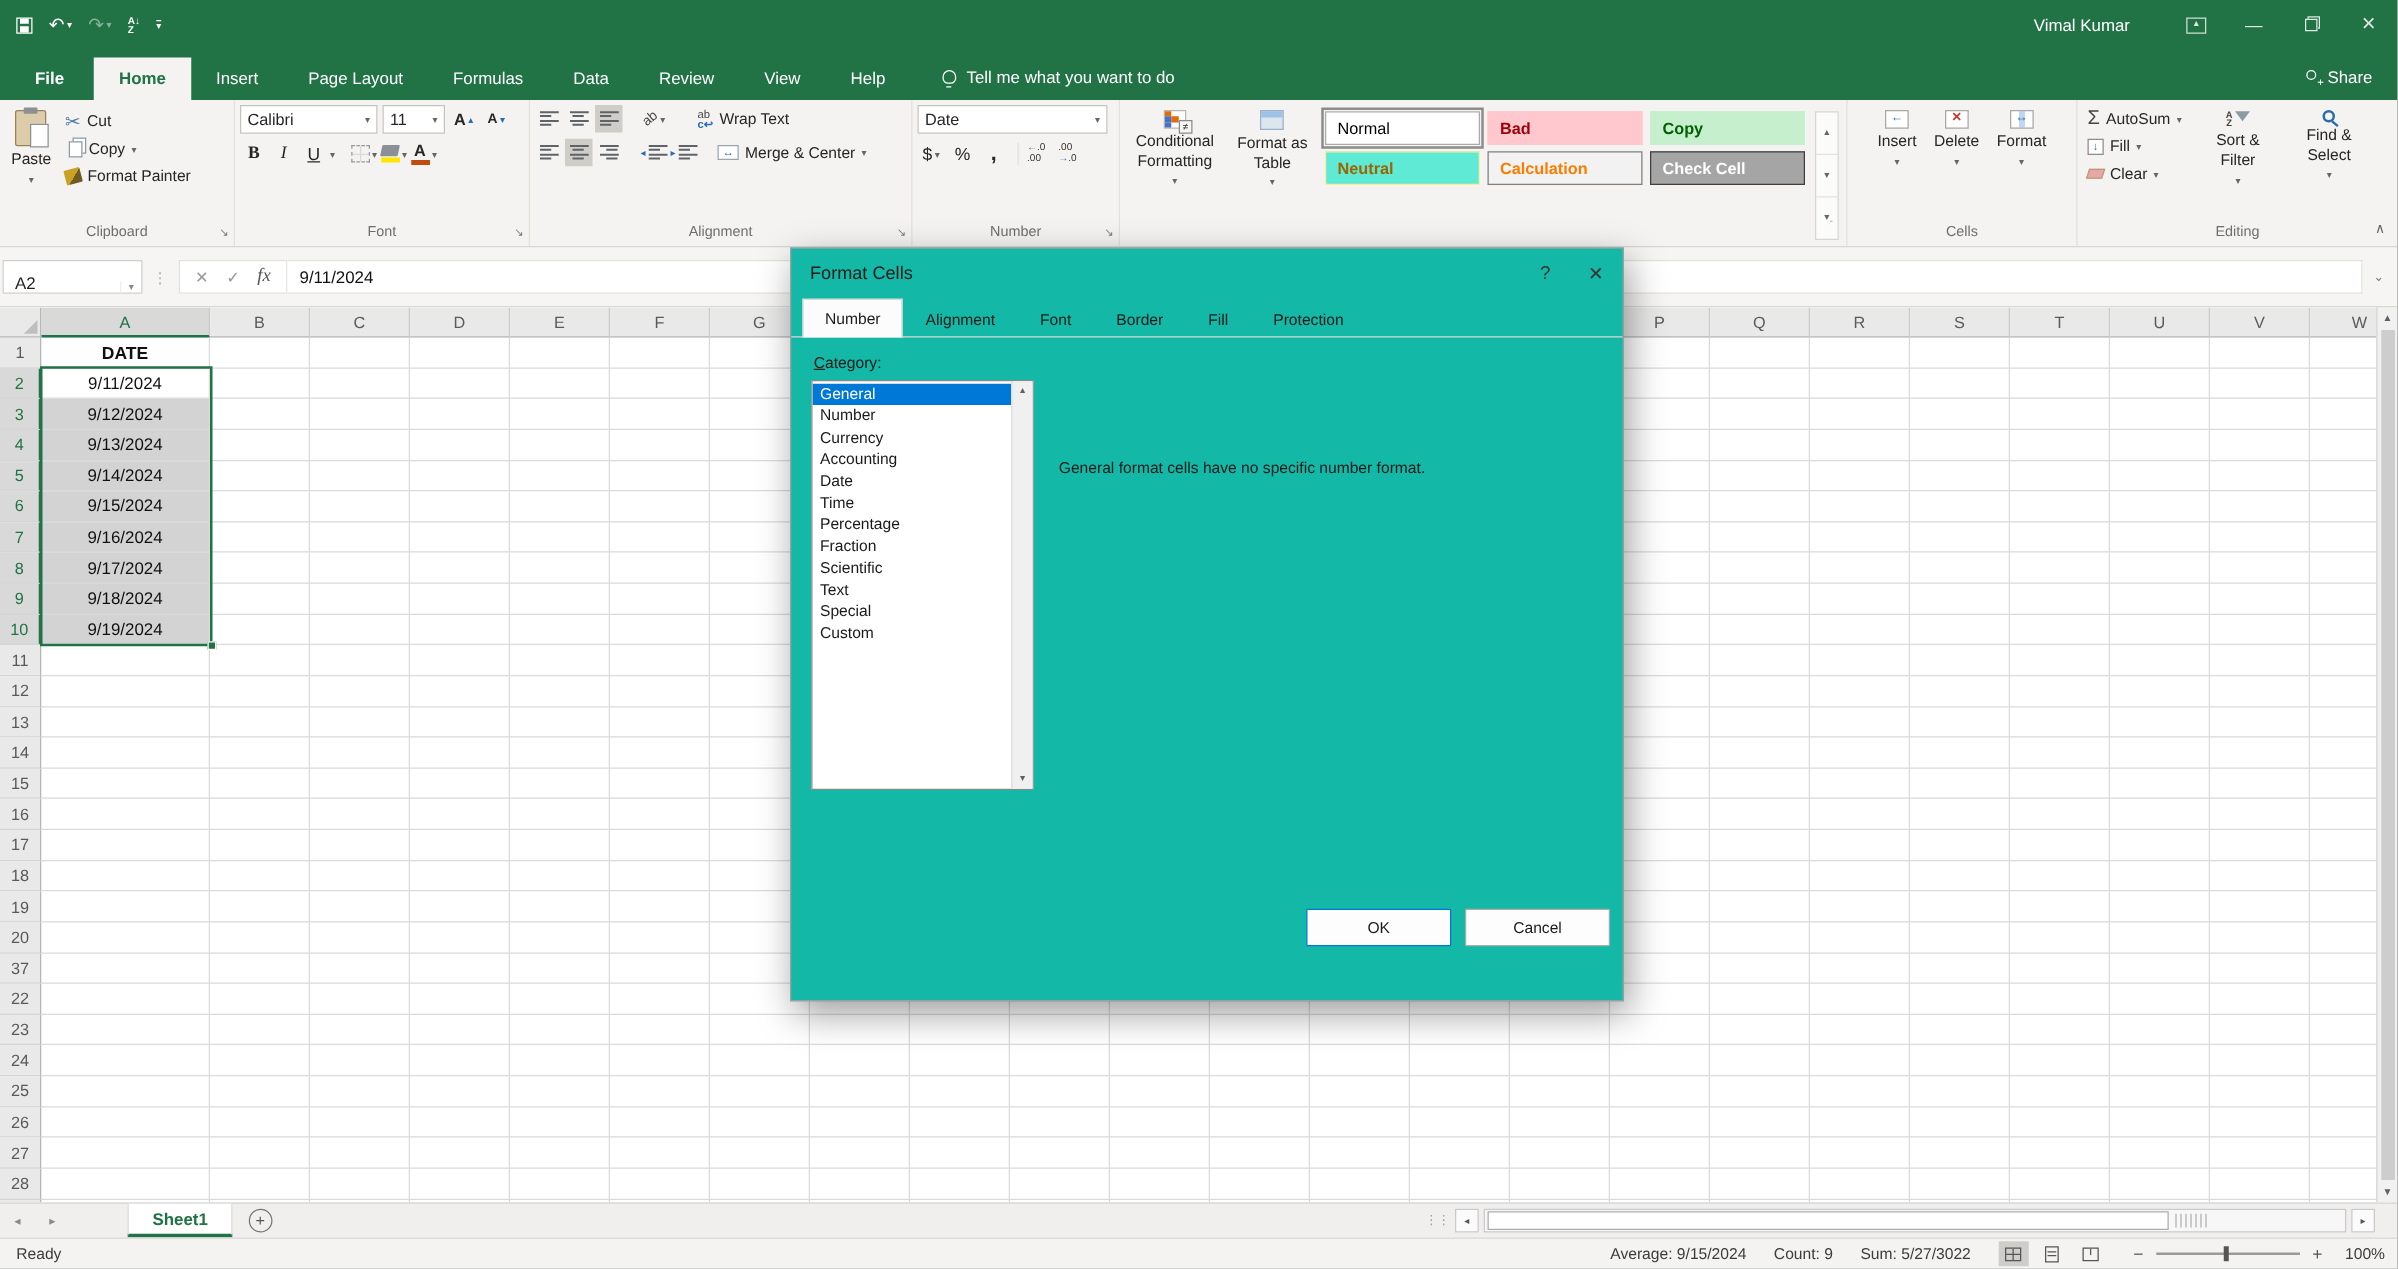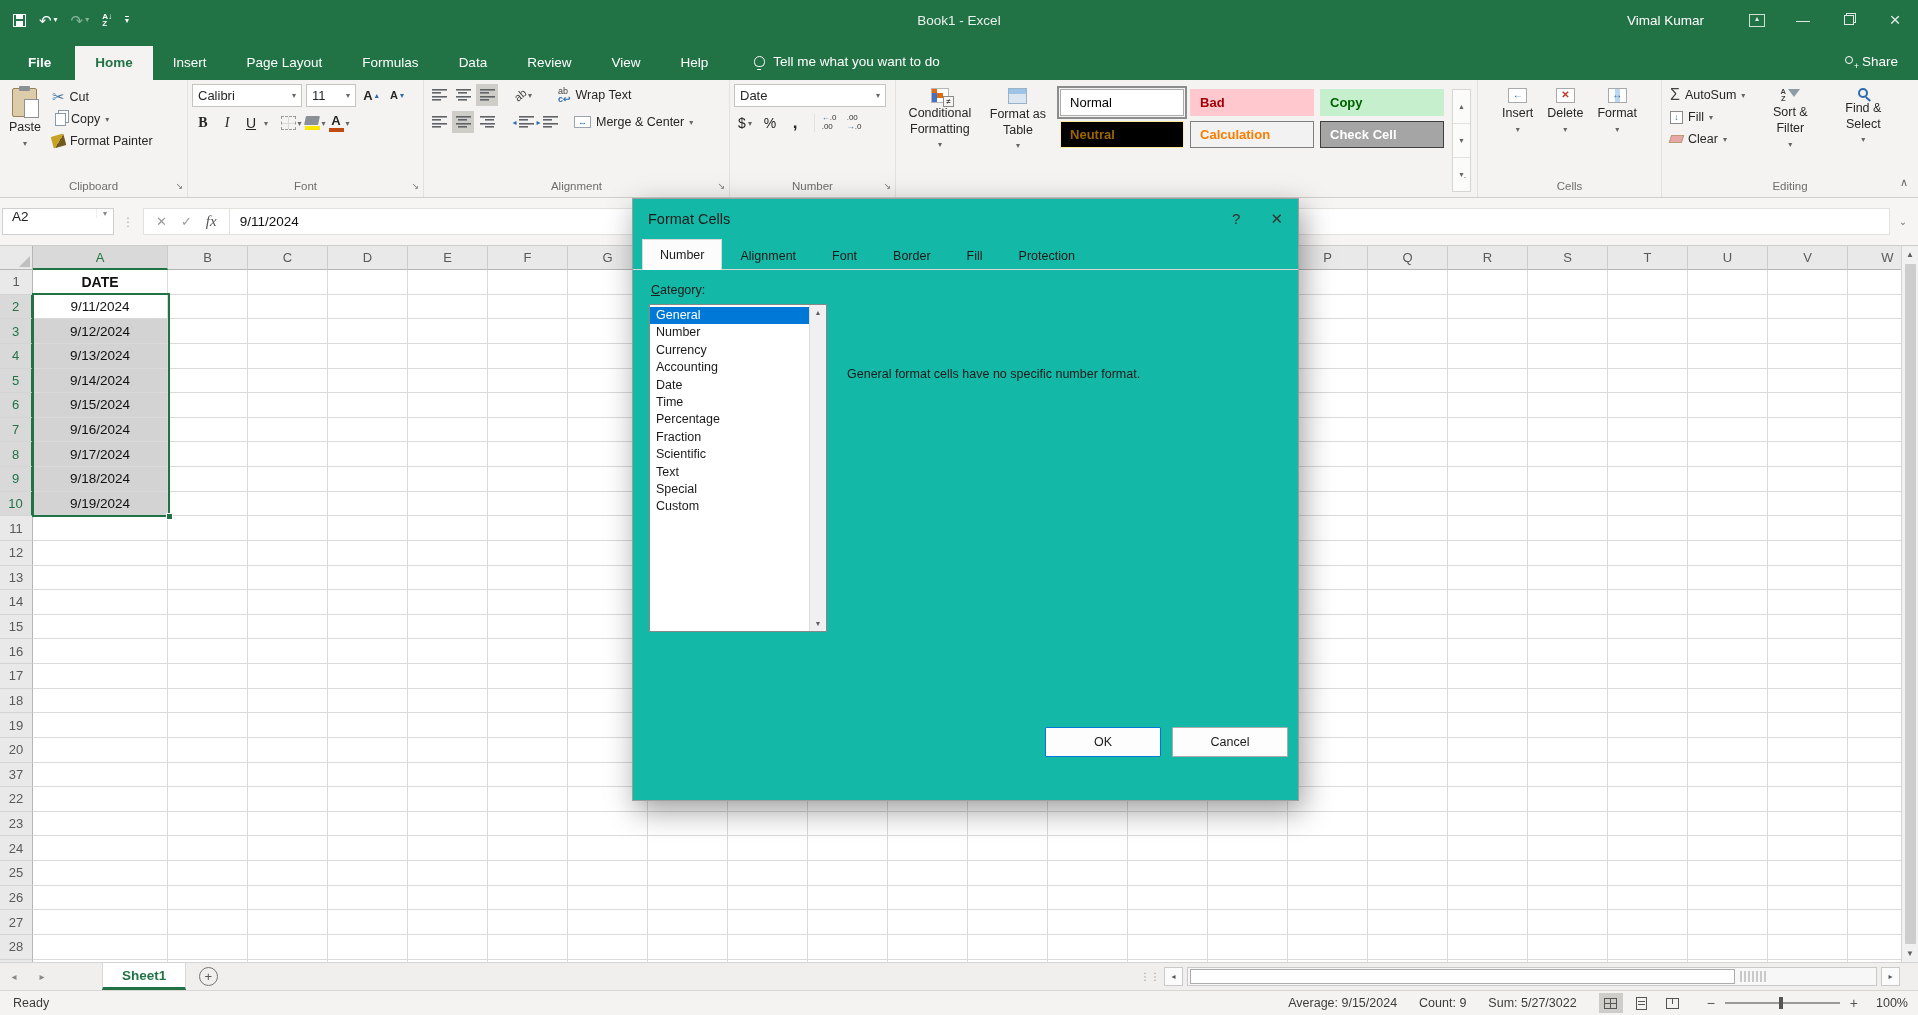--- a/index.html
+++ b/index.html
@@ -89,21 +89,21 @@
   .two-line { line-height:1.25; }
   .collapse { position:absolute; right:10px; bottom:8px; color:#666; font-size:11px; }
   .gallery { display:grid; grid-template-columns:repeat(3,124px); gap:5px 6px; padding:5px 4px; align-content:start; }
   .stylechip { height:27px; display:flex; align-items:center; padding:0 9px; font-size:13px; font-weight:700; border:1px solid transparent; white-space:nowrap; overflow:hidden; }
   .stylechip.current { outline:2px solid #8c8c8c; outline-offset:1px; }
   .galscroll { width:20px; display:flex; flex-direction:column; border:1px solid #d7d5d0; margin:5px 2px; background:#fbfbfa; }
   .galscroll span { flex:1; display:flex; align-items:center; justify-content:center; font-size:7px; color:#666; border-bottom:1px solid #e4e2dd; }
 
   
   .formulabar { position:absolute; left:0; top:198px; width:100%; height:48px; background:#f6f5f3; border-bottom:1px solid #d0cecb; display:flex; align-items:center; padding:0 2px; }
-  .namebox { width:112px; height:27px; background:#fff; border:1px solid #cfcfcf; display:flex; align-items:flex-start; font-size:13.5px; padding-left:9px; color:#222; }
+  .namebox { width:112px; height:27px; background:#fff; border:1px solid #cfcfcf; display:flex; align-items:flex-end; font-size:13.5px; padding-left:9px; color:#222; }
   .namebox .arrow { margin-left:auto; font-size:8px; color:#888; padding:0 6px; border-left:1px solid #eee; }
   .fdots { color:#aaa; font-size:12px; padding:0 8px; letter-spacing:1px; }
   .fxbtns { display:flex; align-items:center; gap:14px; background:#fff; border:1px solid #e3e1dd; height:27px; padding:0 12px; color:#9a9a9a; font-size:13px; }
   .fxit { font-style:italic; font-family:"Liberation Serif",serif; color:#555; font-size:15px; }
   .finput { flex:1; background:#fff; border:1px solid #e3e1dd; border-left:none; height:27px; display:flex; align-items:center; padding-left:10px; font-size:13.5px; color:#111; }
   .fchev { width:26px; text-align:center; color:#777; font-size:10px; }
 
   
   .grid { position:absolute; left:0; top:246px; width:1901px; height:716px; background:#fff; overflow:hidden; }
   .ghead { display:flex; height:24px; }
@@ -182,21 +182,20 @@
 <div id="app">
 
   <div class="titlebar">
     <div class="qat">
       <span class="saveic"></span>
       <span class="qicon">↶<span class="mini">▾</span></span>
       <span class="qicon dim">↷<span class="mini">▾</span></span>
       <span class="sortaz">A↓<br>Z</span>
       <span class="qsep">▾</span>
     </div>
-    <div class="wintitle">Book1 - Excel</div>
     <div class="tbright">
       <span class="username">Vimal Kumar</span>
       <span class="wbtn">
           <span class="ribdispic">▴</span>
         </span>
       <span class="wbtn">—</span>
       <span class="wbtn">
           <span class="restoreic"></span>
         </span>
       <span class="wbtn closeic">×</span>
@@ -416,21 +415,21 @@
         </div>
         <div class="bigbtn two-line" style="width:76px">
           <span class="ftic"></span>
           <span>Format as Table</span>
           <span class="mini" style="color:#666">▾</span>
         </div>
         <div class="gallery" id="styles-gallery">
             <div class="stylechip current" style="background: rgb(255, 255, 255); color: rgb(0, 0, 0); border-color: rgb(171, 171, 171); font-weight: 400;">Normal</div>
             <div class="stylechip" style="background: rgb(255, 199, 206); color: rgb(156, 0, 6); border-color: rgb(255, 199, 206);">Bad</div>
             <div class="stylechip" style="background: rgb(198, 239, 206); color: rgb(0, 97, 0); border-color: rgb(198, 239, 206);">Copy</div>
-            <div class="stylechip" style="background: #000000; color: rgb(156, 101, 0); border-color: rgb(255, 235, 156);">Neutral</div>
+            <div class="stylechip" style="background: #5eead4; color: rgb(156, 101, 0); border-color: rgb(255, 235, 156);">Neutral</div>
             <div class="stylechip" style="background: rgb(242, 242, 242); color: rgb(250, 125, 0); border-color: rgb(127, 127, 127);">Calculation</div>
             <div class="stylechip" style="background: rgb(165, 165, 165); color: rgb(255, 255, 255); border-color: rgb(63, 63, 63);">Check Cell</div>
           </div>
         <div class="galscroll">
           <span>▲</span>
           <span>▼</span>
           <span style="border-bottom:none">▼̱</span>
         </div>
       </div>
     </div>

